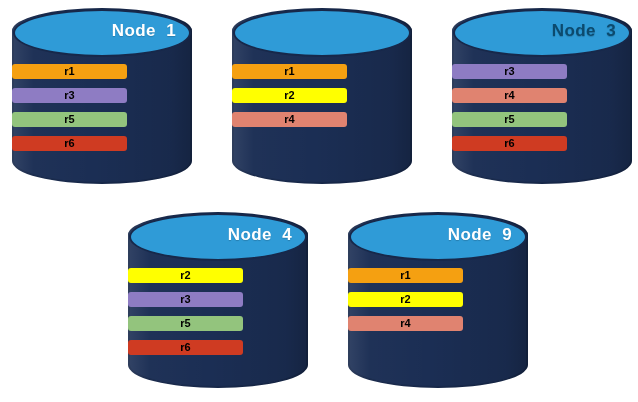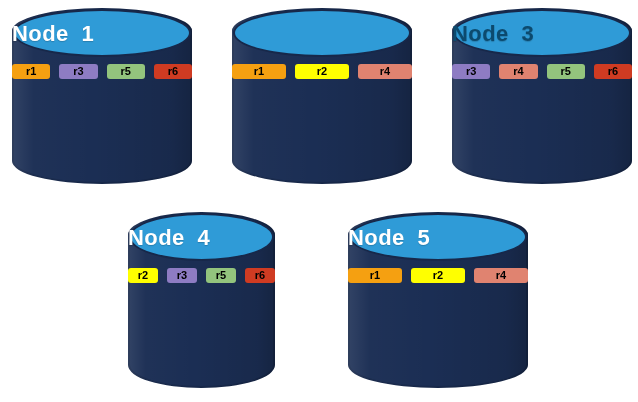--- a/index.html
+++ b/index.html
@@ -68,37 +68,37 @@
     border: 2px solid #17284a;
     border-radius: 50%;
     box-sizing: border-box;
   }
 
   .node-label {
     position: absolute;
     left: 0;
     right: 16px;
     top: 13px;
-    text-align: left;
+    text-align: right;
     color: #ffffff;
-    font-size: 22px;
+    font-size: 17px;
     font-weight: bold;
     letter-spacing: 0.4px;
     white-space: pre;
     text-shadow: 0 1px 1px rgba(0,0,0,0.18);
   }
 
   
   .replicas {
     position: absolute;
     left: 0;
     right: 0;
     top: 56px;
     display: flex;
-    flex-direction: row;
+    flex-direction: column;
     align-items: flex-start;
     gap: 9px;
   }
 
   .replica {
     width: 115px;
     height: 15px;
     border-radius: 3px;
     color: #000000;
     font-size: 11px;
@@ -139,36 +139,36 @@
       <div class="node-shade"></div>
       <div class="node-top" style="background: rgb(47, 155, 215); border-color: rgb(23, 40, 74);"></div>
       <div class="node-label" style="color: #0c4a6e;">Node  3</div>
       <div class="replicas">
         <div class="replica" style="background: rgb(142, 124, 195); color: rgb(0, 0, 0);">r3</div>
         <div class="replica" style="background: rgb(224, 131, 112); color: rgb(0, 0, 0);">r4</div>
         <div class="replica" style="background: rgb(147, 196, 125); color: rgb(0, 0, 0);">r5</div>
         <div class="replica" style="background: rgb(207, 59, 34); color: rgb(0, 0, 0);">r6</div>
       </div>
     </div>
-    <div class="node" style="left: 128px; top: 212px; width: 147px; height: 176px;">
+    <div class="node" style="left: 128px; top: 212px; width: 180px; height: 176px;">
       <div class="node-body" style="background: rgb(27, 46, 84); border-color: rgb(23, 40, 74);"></div>
       <div class="node-shade"></div>
       <div class="node-top" style="background: rgb(47, 155, 215); border-color: rgb(23, 40, 74);"></div>
       <div class="node-label" style="color: rgb(255, 255, 255);">Node  4</div>
       <div class="replicas">
         <div class="replica" style="background: rgb(255, 255, 0); color: rgb(0, 0, 0);">r2</div>
         <div class="replica" style="background: rgb(142, 124, 195); color: rgb(0, 0, 0);">r3</div>
         <div class="replica" style="background: rgb(147, 196, 125); color: rgb(0, 0, 0);">r5</div>
         <div class="replica" style="background: rgb(207, 59, 34); color: rgb(0, 0, 0);">r6</div>
       </div>
     </div>
     <div class="node" style="left: 348px; top: 212px; width: 180px; height: 176px;">
       <div class="node-body" style="background: rgb(27, 46, 84); border-color: rgb(23, 40, 74);"></div>
       <div class="node-shade"></div>
       <div class="node-top" style="background: rgb(47, 155, 215); border-color: rgb(23, 40, 74);"></div>
-      <div class="node-label" style="color: rgb(255, 255, 255);">Node  5</div>
+      <div class="node-label" style="color: rgb(255, 255, 255);">Node  9</div>
       <div class="replicas">
         <div class="replica" style="background: rgb(245, 160, 17); color: rgb(0, 0, 0);">r1</div>
         <div class="replica" style="background: rgb(255, 255, 0); color: rgb(0, 0, 0);">r2</div>
         <div class="replica" style="background: rgb(224, 131, 112); color: rgb(0, 0, 0);">r4</div>
       </div>
     </div>
   </div>
 
 </body></html>

